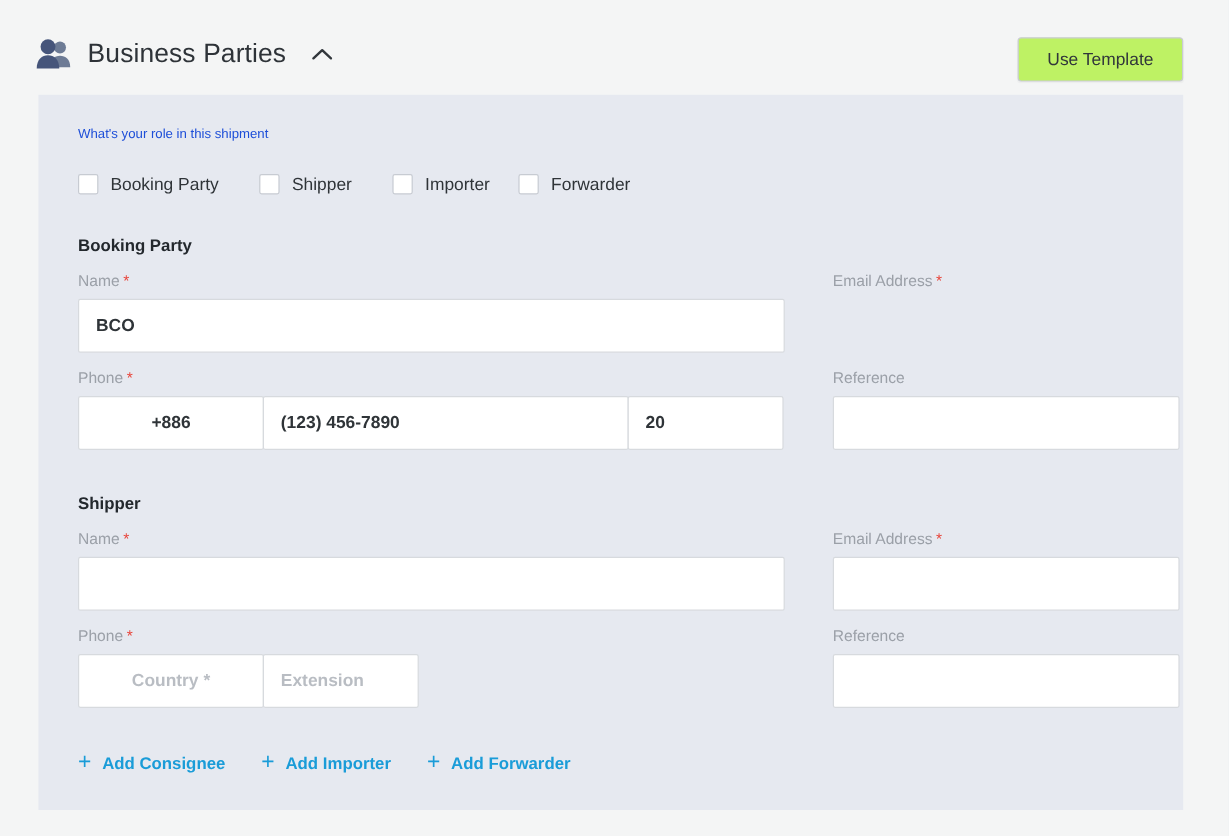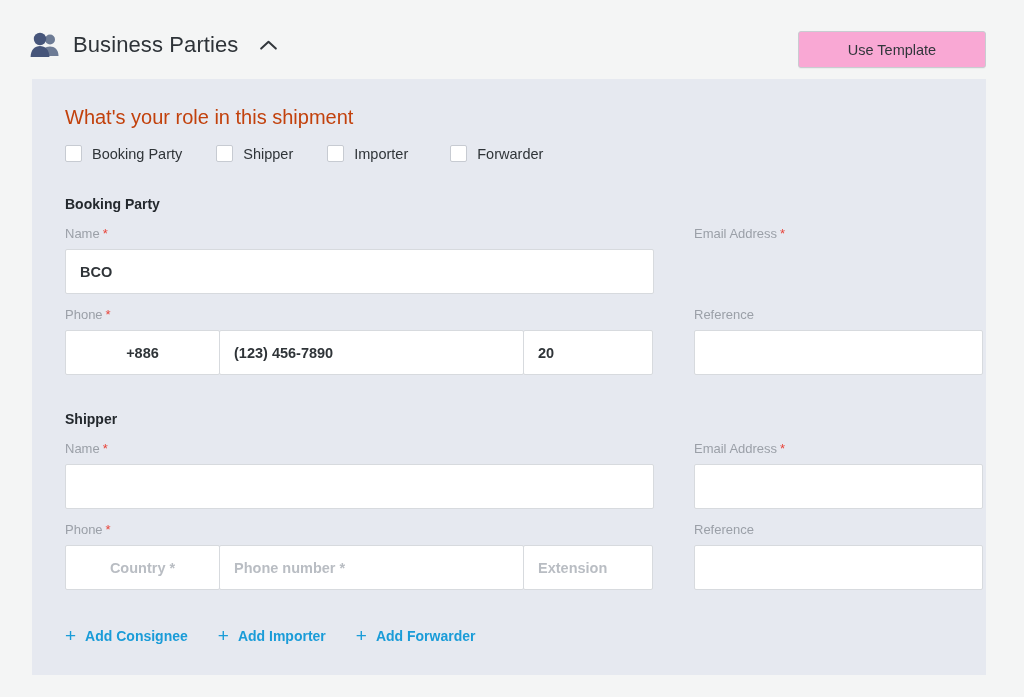--- a/index.html
+++ b/index.html
@@ -49,23 +49,23 @@
     height: 24px;
     display: flex;
     align-items: center;
     justify-content: center;
     cursor: pointer;
   }
   .use-template-btn {
     position: absolute;
     right: 38px;
     top: 31px;
-    width: 188px;
+    width: 138px;
     height: 37px;
-    background: #f9a8d4;
+    background: #bef264;
     border: 1px solid #c9ccd1;
     border-radius: 3px;
     color: #31363b;
     font-size: 14.5px;
     font-family: "Liberation Sans", sans-serif;
     cursor: pointer;
     box-shadow: 0 1px 1px rgba(0,0,0,.035);
   }
 
   
@@ -76,22 +76,22 @@
     width: 954px;
     height: 596px;
     background: #e6e9f0;
     padding: 0;
   }
 
   .role-question {
     position: absolute;
     left: 33px;
     top: 27px;
-    font-size: 20px;
-    color: #c2410c;
+    font-size: 11px;
+    color: #1d4ed8;
   }
 
   .checkbox-row {
     position: absolute;
     left: 33px;
     top: 66px;
     display: flex;
     align-items: center;
   }
   .cb-item {
@@ -218,21 +218,21 @@
       <span class="cb-label">Booking Party</span>
     </label>
     <label class="cb-item" style="margin-left:10px;">
       <span class="cb-box"></span>
       <span class="cb-label">Shipper</span>
     </label>
     <label class="cb-item" style="margin-left:10px;">
       <span class="cb-box"></span>
       <span class="cb-label">Importer</span>
     </label>
-    <label class="cb-item" style="margin-left:18px;">
+    <label class="cb-item" style="margin-left:0;">
       <span class="cb-box"></span>
       <span class="cb-label">Forwarder</span>
     </label>
   </div>
 
   <div class="party-block" style="top:117px;">
     <div class="party-title">Booking Party</div>
 
     <div class="field-row">
       <div class="col-left">
@@ -272,21 +272,20 @@
         <label class="field-label"><span>Email Address</span><span class="req">*</span></label>
         <input class="txt-input" type="text" value="" style="">
       </div>
     </div>
 
     <div class="field-row" style="margin-top:7px;">
       <div class="col-left">
         <label class="field-label"><span>Phone</span><span class="req">*</span></label>
         <div class="phone-group">
           <input class="txt-input seg-country" type="text" placeholder="Country *" style="">
-          <input class="txt-input seg-number" type="text" placeholder="Phone number *" style="">
           <input class="txt-input seg-ext" type="text" placeholder="Extension" style="">
         </div>
       </div>
       <div class="col-right">
         <label class="field-label">Reference</label>
         <input class="txt-input" type="text" value="" style="">
       </div>
     </div>
   </div>
 

